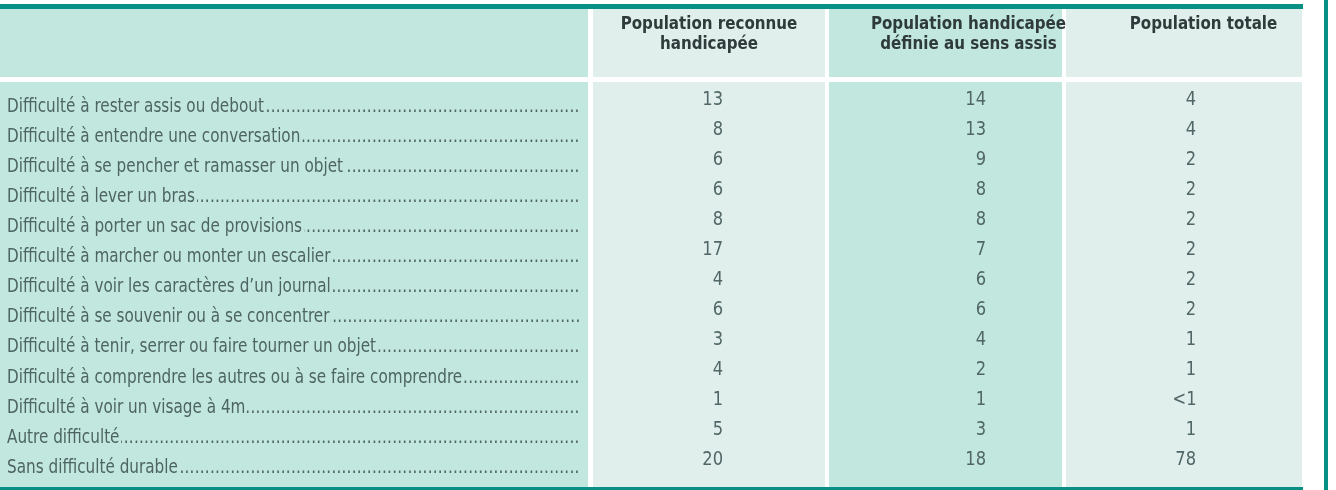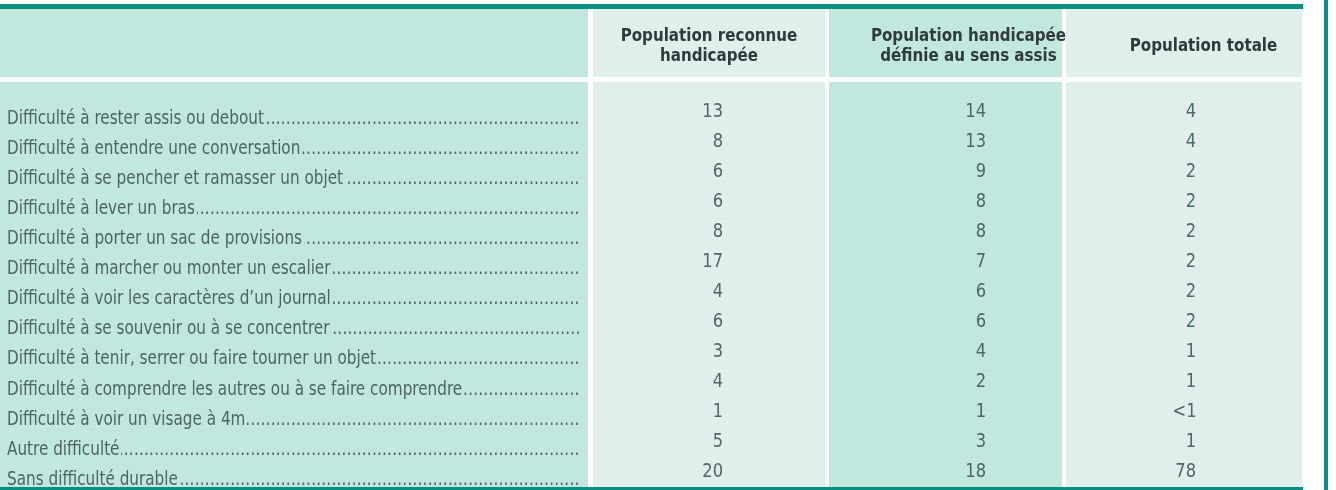--- a/index.html
+++ b/index.html
@@ -18,30 +18,30 @@
   .p-label     {left:0;     top:9px;    width:588px; height:67.5px;  background:#c1e7df;}
   .p-label-body{left:0;     top:81.5px; width:588px; height:405.5px; background:#c1e7df;}
   .p-a         {left:593px; top:9px;    width:232px; height:67.5px;  background:#e0efec;}
   .p-a-body    {left:593px; top:81.5px; width:232px; height:405.5px; background:#e0efec;}
   .p-b         {left:829px; top:9px;    width:233px; height:67.5px;  background:#c1e7df;}
   .p-b-body    {left:829px; top:81.5px; width:233px; height:405.5px; background:#c1e7df;}
   .p-c         {left:1066px;top:9px;    width:236px; height:67.5px;  background:#e0efec;}
   .p-c-body    {left:1066px;top:81.5px; width:236px; height:405.5px; background:#e0efec;}
 
   
-  .hdr{position:absolute;top:12.6px;height:64.5px;display:flex;align-items:center;
+  .hdr{position:absolute;top:12.6px;height:64.5px;display:flex;align-items:flex-start;
        justify-content:center;text-align:center;font-weight:bold;font-size:16.8px;
        line-height:20.1px;color:#2f3b3b;}
   .hdr-a{left:593px; width:232px;}
   .hdr-b{left:829px; width:279px;}
   .hdr-c{left:1066px;width:275px;}
   .hdr span{display:block;}
 
   
-  .rows{position:absolute;left:0;top:88px;width:1302px;margin-top:12px;}
+  .rows{position:absolute;left:0;top:88px;width:1302px;}
   .row{position:relative;height:30.04px;}
 
   .lab{position:absolute;left:7.1px;top:-0.8px;width:642.4px;height:30.04px;
        font-size:19px;line-height:24px;color:#4e6462;white-space:nowrap;overflow:hidden;
        display:flex;align-items:flex-end;
        transform:scaleX(0.892);transform-origin:0 0;}
   .lab .t{flex:0 0 auto;}
   .lab .ldr{flex:1 1 auto;overflow:hidden;letter-spacing:0.25px;margin-left:2px;
        text-align:right;direction:rtl;}
 

